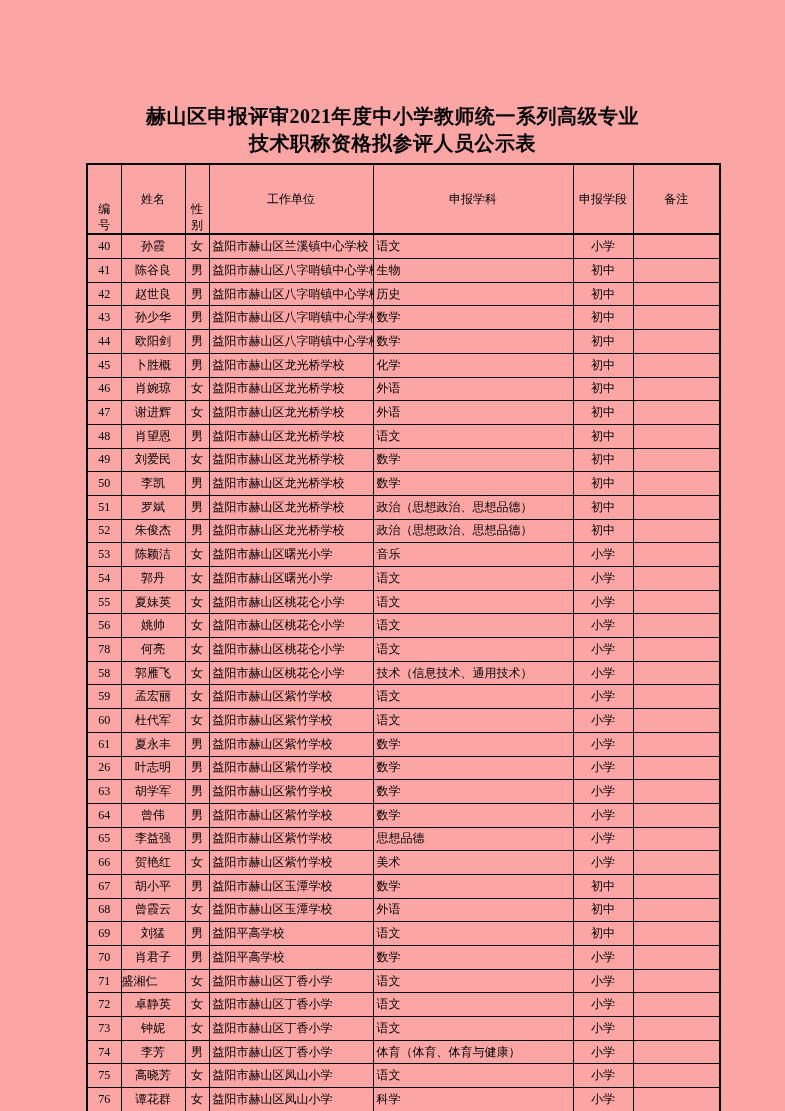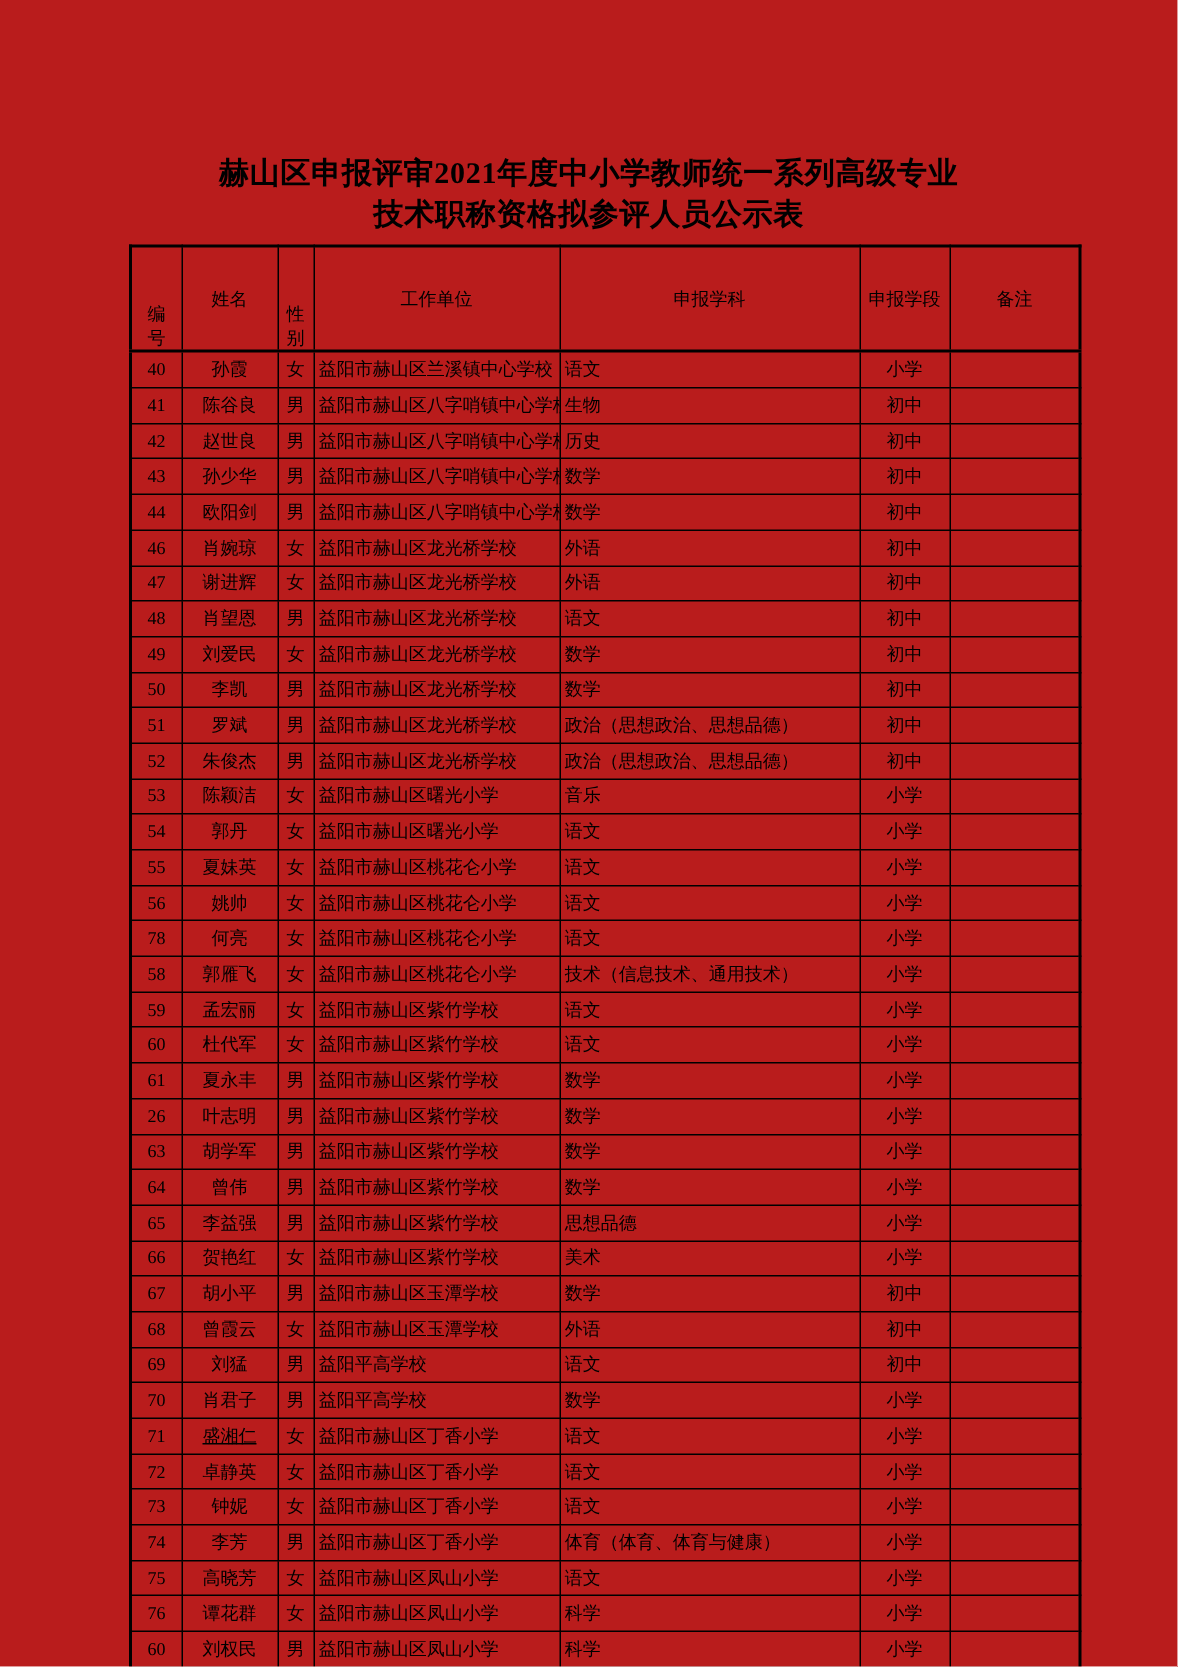--- a/index.html
+++ b/index.html
@@ -4,21 +4,21 @@
 <style>
   html, body {
     margin: 0;
     padding: 0;
     background: #ffffff;
   }
   .page {
     position: relative;
     width: 785px;
     height: 1111px;
-    background: #b91c1c;
+    background: #fca5a5;
     font-family: "Liberation Serif", "DejaVu Serif", serif;
     color: #000000;
     overflow: hidden;
   }
   .doc-title {
     position: absolute;
     top: 103px;
     left: 0;
     width: 785px;
     text-align: center;
@@ -145,20 +145,29 @@
         <tr>
           <td class="col-id">44</td>
           <td class="col-name">欧阳剑</td>
           <td class="col-gender">男</td>
           <td class="col-unit">益阳市赫山区八字哨镇中心学校</td>
           <td class="col-subject">数学</td>
           <td class="col-level">初中</td>
           <td class="col-note"></td>
         </tr>
         <tr>
+          <td class="col-id">45</td>
+          <td class="col-name">卜胜概</td>
+          <td class="col-gender">男</td>
+          <td class="col-unit">益阳市赫山区龙光桥学校</td>
+          <td class="col-subject">化学</td>
+          <td class="col-level">初中</td>
+          <td class="col-note"></td>
+        </tr>
+        <tr>
           <td class="col-id">46</td>
           <td class="col-name">肖婉琼</td>
           <td class="col-gender">女</td>
           <td class="col-unit">益阳市赫山区龙光桥学校</td>
           <td class="col-subject">外语</td>
           <td class="col-level">初中</td>
           <td class="col-note"></td>
         </tr>
         <tr>
           <td class="col-id">47</td>
@@ -371,21 +380,21 @@
           <td class="col-id">70</td>
           <td class="col-name">肖君子</td>
           <td class="col-gender">男</td>
           <td class="col-unit">益阳平高学校</td>
           <td class="col-subject">数学</td>
           <td class="col-level">小学</td>
           <td class="col-note"></td>
         </tr>
         <tr>
           <td class="col-id">71</td>
-          <td class="col-name" style="text-align: center; text-decoration: underline;">盛湘仁</td>
+          <td class="col-name" style="text-align: left;">盛湘仁</td>
           <td class="col-gender">女</td>
           <td class="col-unit">益阳市赫山区丁香小学</td>
           <td class="col-subject">语文</td>
           <td class="col-level">小学</td>
           <td class="col-note"></td>
         </tr>
         <tr>
           <td class="col-id">72</td>
           <td class="col-name">卓静英</td>
           <td class="col-gender">女</td>

